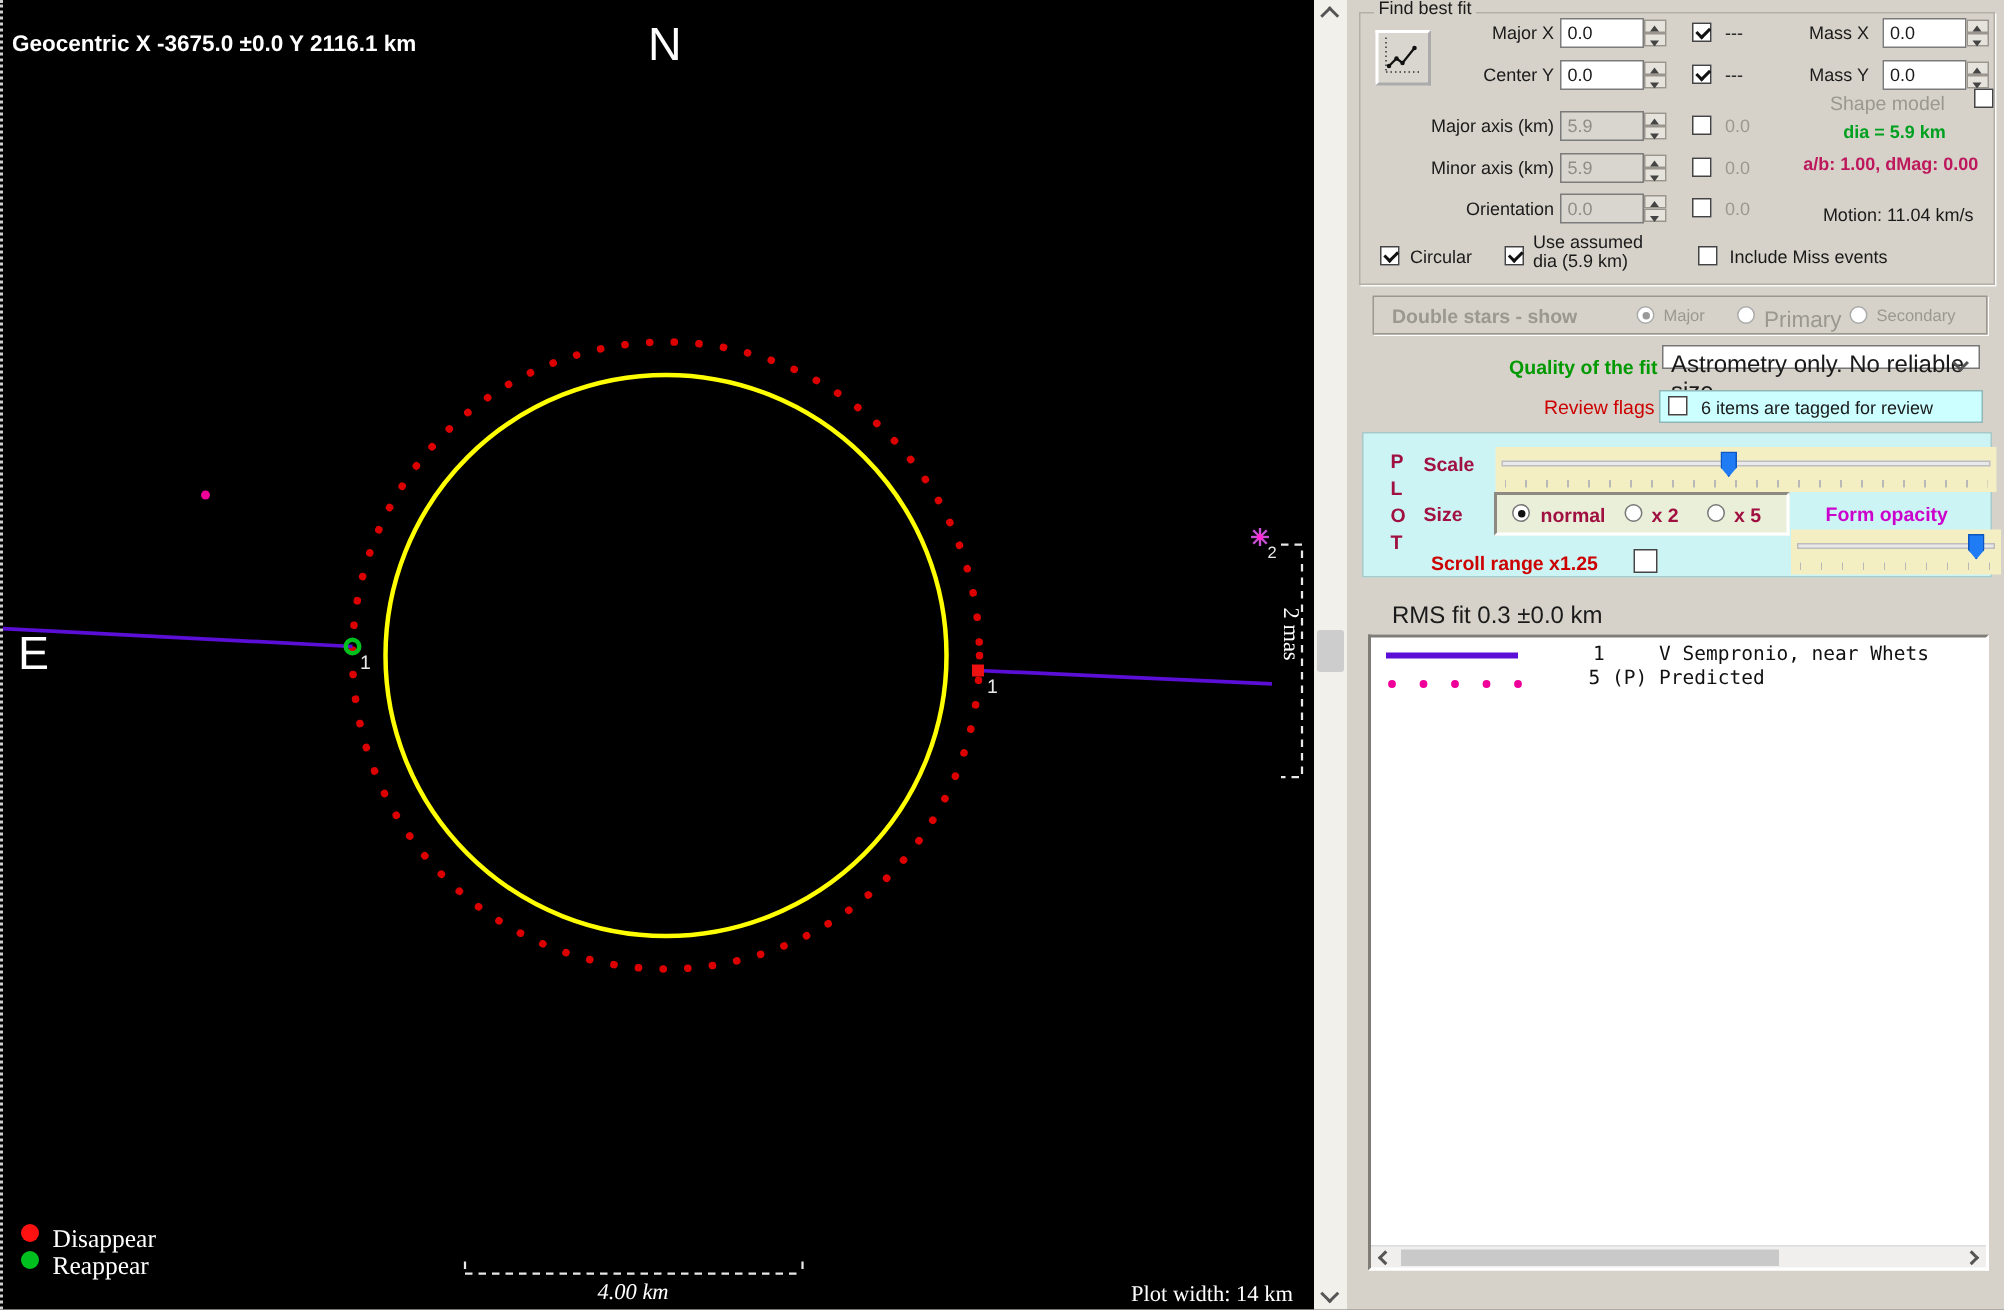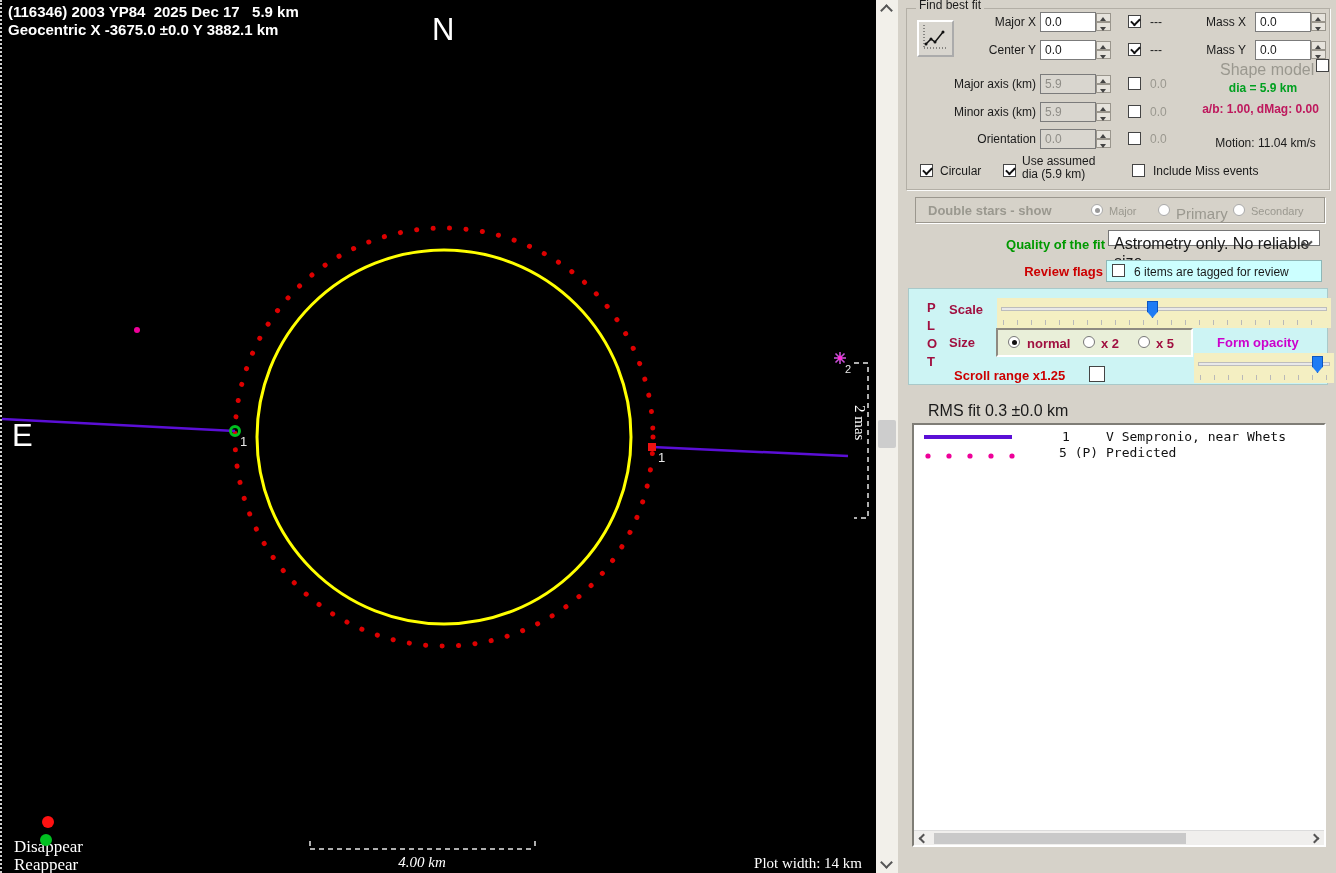--- a/index.html
+++ b/index.html
@@ -9,21 +9,21 @@
 
   
   #plot { position:absolute; left:0; top:0; width:876px; height:873px; background:#000;
           border-left:2px dotted #cfcfcf; }
   #plot svg { position:absolute; left:0; top:0; }
   .ptxt { position:absolute; color:#fff; white-space:pre; }
   .title { font-weight:bold; font-size:15px; letter-spacing:0; }
   .compass { font-size:31px; font-weight:500; }
   .numlab { font-size:13px; color:#e8e8e8; }
   .serif { font-family:"Liberation Serif", serif; }
-  .legend-row { position:absolute; display:flex; align-items:center; gap:9px;flex-direction:column; }
+  .legend-row { position:absolute; display:flex; align-items:flex-start; gap:9px; }
   .dot { width:12px; height:12px; border-radius:50%; }
   .legend-row span { color:#fff; font-family:"Liberation Serif", serif; font-size:17px; }
 
   
   #vscroll { position:absolute; left:876px; top:0; width:22px; height:873px; background:#f2f0ea; }
   .chev { position:absolute; left:6px; width:9px; height:9px; border-left:2px solid #555; border-top:2px solid #555; }
   .chev.up { top:6px; transform:rotate(45deg); }
   .chev.down { bottom:6px; transform:rotate(225deg); }
   #vthumb { position:absolute; left:2px; top:420px; width:18px; height:28px; background:#cdcdcd; border-radius:2px; }
 
@@ -100,22 +100,21 @@
         <line x1="-6" y1="0" x2="6" y2="0" stroke="#c94fd6" stroke-width="1.6"></line>
         <line x1="0" y1="-6" x2="0" y2="6" stroke="#c94fd6" stroke-width="1.6"></line>
         <line x1="-4.5" y1="-4.5" x2="4.5" y2="4.5" stroke="#c94fd6" stroke-width="1.6"></line>
         <line x1="-4.5" y1="4.5" x2="4.5" y2="-4.5" stroke="#c94fd6" stroke-width="1.6"></line>
         <circle cx="0" cy="0" r="2.2" fill="#ff2ad4"></circle>
       </g>
       <path d="M852 363 H866 V518 H852" fill="none" stroke="#e8e8e8" stroke-width="1.5" stroke-dasharray="5 4"></path>
       <path d="M308 841 V849 M308 849 H533 M533 841 V849" fill="none" stroke="#e8e8e8" stroke-width="1.5" stroke-dasharray="5 4"></path>
     </svg>
 
-    <div class="ptxt title" style="left:6px; top:3px;">(116346) 2003 YP84  2025 Dec 17   5.9 km</div>
-    <div class="ptxt title" style="left:6px; top:21px;">Geocentric X -3675.0 ±0.0 Y 3882.1 km</div>
+    <div class="ptxt title" style="left:6px; top:21px;">Geocentric X -3675.0 ±0.0 Y 2116.1 km</div>
     <div class="ptxt compass" style="left:430px; top:12px;">N</div>
     <div class="ptxt compass" style="left:10px; top:418px; font-weight:400;">E</div>
     <div class="ptxt numlab" style="left:238px; top:434px;">1</div>
     <div class="ptxt numlab" style="left:656px; top:450px;">1</div>
     <div class="ptxt numlab" style="left:843px; top:363px; font-size:11px;">2</div>
     <div class="ptxt serif" style="left:849px; top:405px; font-size:15px; writing-mode:vertical-rl;">2 mas</div>
 
     <div class="legend-row" style="left:12px; top:816px;">
       <span class="dot" style="background:#ff1111;"></span>
       <span>Disappear</span>
@@ -175,21 +174,21 @@
       </div>
     <div class="cb checked" style="left:230px; top:43px;"></div>
     <div class="abs" style="left:252px; top:43px;">---</div>
     <div class="abs rt" style="left:300px; top:43px; width:48px;">Mass Y</div>
     <div class="field" style="left:357px; top:40px; width:56px;">0.0</div>
     <div class="spin" style="left:413px; top:41px;">
         <div class="su"></div>
         <div class="sd"></div>
       </div>
 
-    <div class="abs gray" style="left:322px; top:61px; font-size:16px;">Shape model</div>
+    <div class="abs gray" style="left:322px; top:61px; font-size:13px;">Shape model</div>
     <div class="cb" style="left:418px; top:59px;"></div>
 
     <div class="abs rt" style="left:40px; top:77px; width:98px;">Major axis (km)</div>
     <div class="field disabled" style="left:142px; top:74px; width:56px;">5.9</div>
     <div class="spin" style="left:198px; top:75px;">
         <div class="su"></div>
         <div class="sd"></div>
       </div>
     <div class="cb" style="left:230px; top:77px;"></div>
     <div class="abs gray" style="left:252px; top:77px;">0.0</div>
@@ -234,21 +233,21 @@
       <div class="radio disabled" style="left:317px; top:6px;"></div>
       <div class="abs gray" style="left:335px; top:7px; font-size:11px;">Secondary</div>
     </div>
 
     <div class="abs rt" style="left:20px; top:237px; width:187px; color:#009900; font-weight:bold; font-size:13px;">Quality of the fit</div>
     <div class="combo" style="left:210px; top:230px; width:212px;">
       <span>Astrometry only. No reliable size</span>
       <span class="cchev"></span>
     </div>
 
-    <div class="abs rt" style="left:20px; top:264px; width:185px; color:#cc0000; font-weight:bold; font-size:13px;">Review flags</div>
+    <div class="abs rt" style="left:20px; top:264px; width:185px; color:#cc0000; font-weight:normal; font-size:13px;">Review flags</div>
     <div class="abs" style="left:208px; top:260px; width:216px; height:22px; background:#ccffff; border:1px solid #8fb7b7;">
       <div class="cb" style="left:5px; top:3px;"></div>
       <div class="abs" style="left:27px; top:4px; font-size:12px;">6 items are tagged for review</div>
     </div>
 
     <div id="plotctl">
       <div class="abs maroon" style="left:18px; top:10px; font-size:13px; line-height:18px;">
         <div>P</div>
         <div>L</div>
         <div>O</div>

